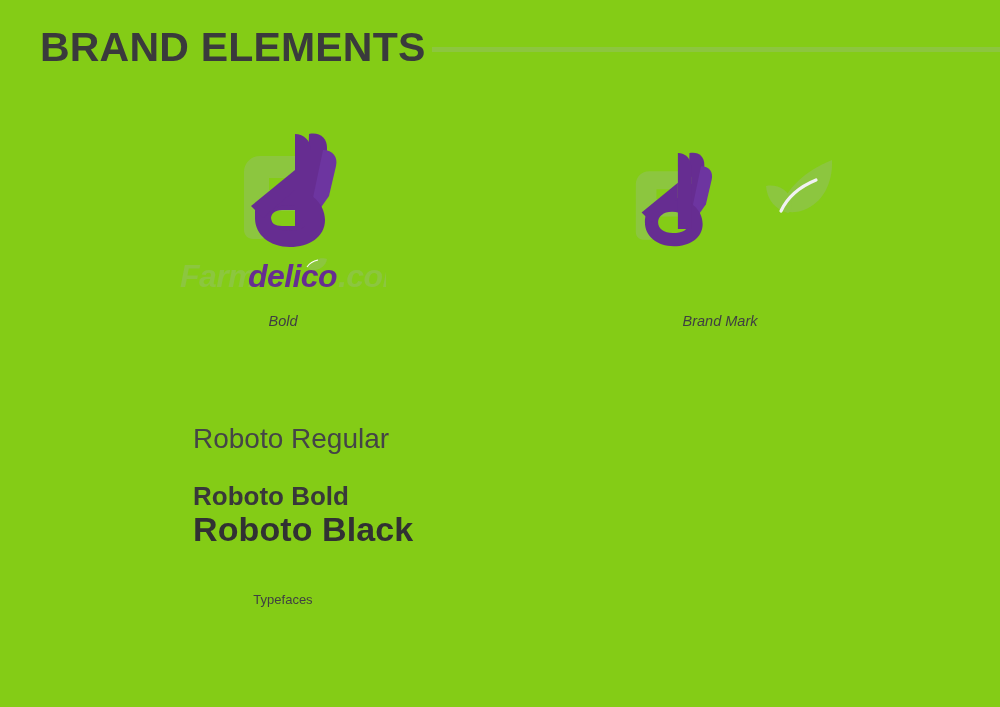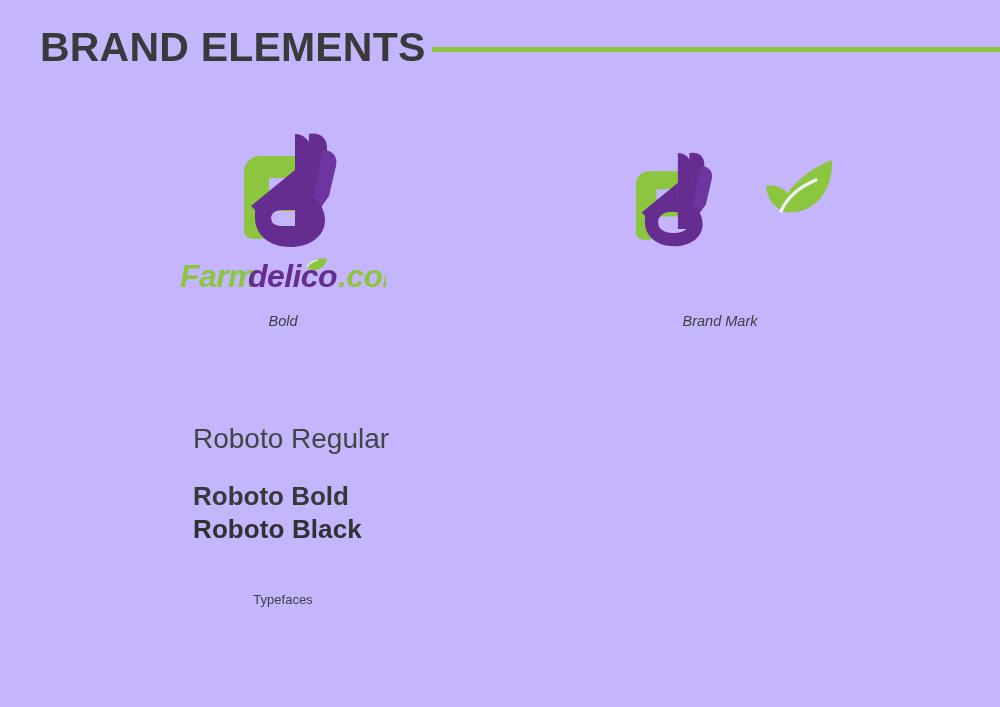--- a/index.html
+++ b/index.html
@@ -13,21 +13,21 @@
     background: #f1f1f3;
     font-family: "Liberation Sans", sans-serif;
     overflow: hidden;
     position: relative;
     -webkit-font-smoothing: antialiased;
   }
 
   .slide {
     position: absolute;
     inset: 0;
-    background: #c4b5fd;
+    background: #84cc16;
   }
 
   
   .header {
     position: absolute;
     left: 0; top: 0;
     width: 1000px; height: 100px;
   }
   .page-title {
     position: absolute;
@@ -123,21 +123,21 @@
     line-height: 34px;
   }
   .tf-bold {
     font-size: 26px;
     font-weight: bold;
     color: #38383a;
     line-height: 33px;
     margin-top: 24px;
   }
   .tf-black {
-    font-size: 26px;
+    font-size: 34px;
     font-weight: bold;
     color: #313133;
     line-height: 33px;
     letter-spacing: 0.1px;
   }
 
   
   .swatch-row {
     position: absolute;
     left: 50%;

